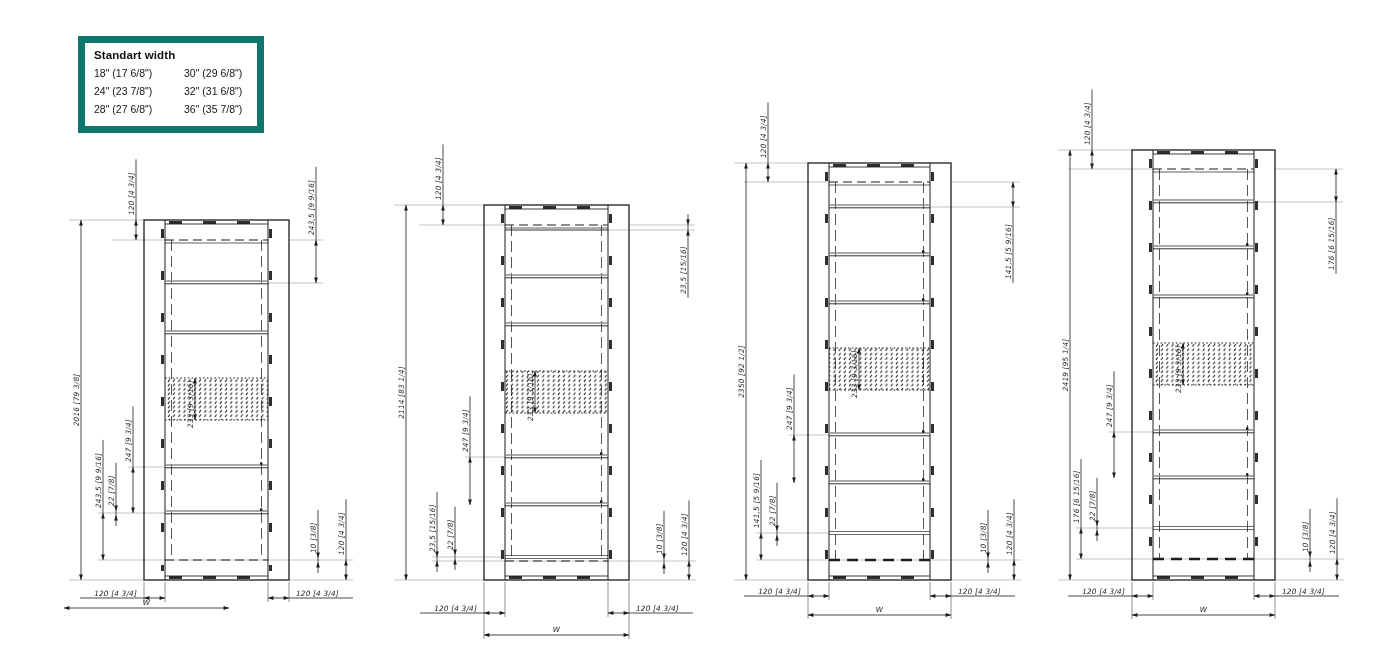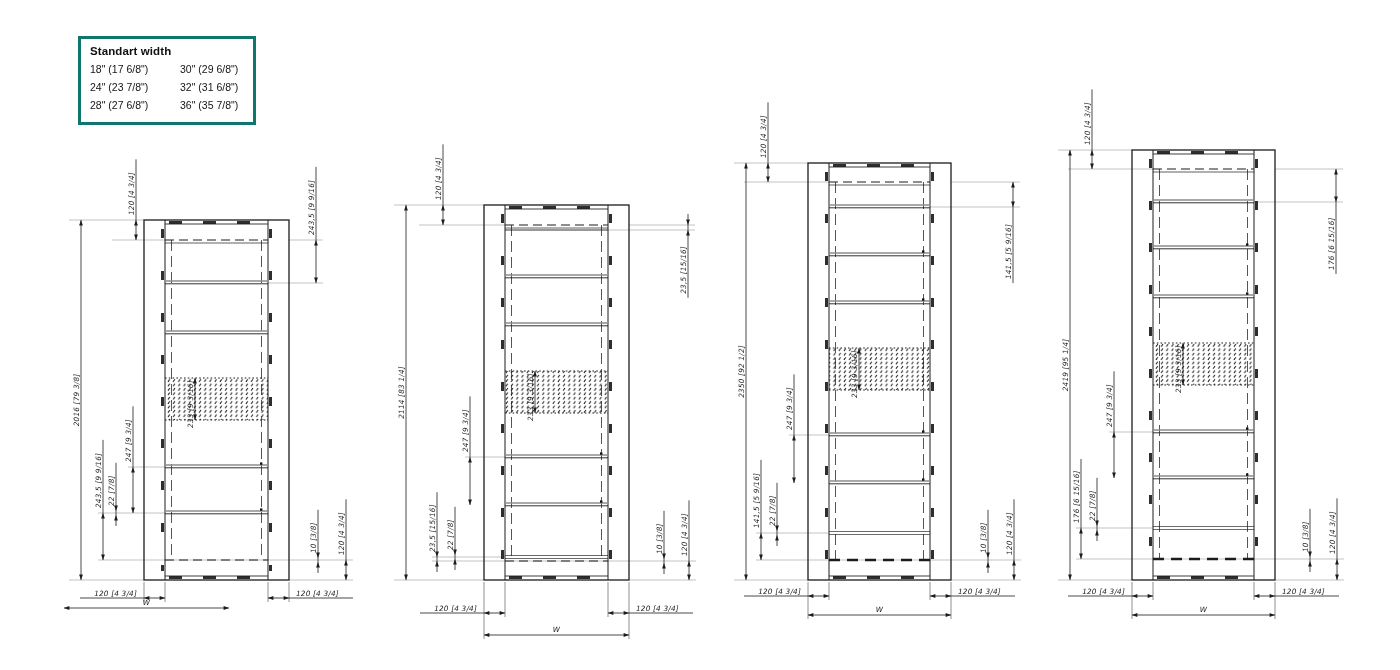--- a/index.html
+++ b/index.html
@@ -1,20 +1,20 @@
 <!DOCTYPE html>
 <html><head>
 <meta charset="utf-8">
 <style>
   html,body{margin:0;padding:0;background:#ffffff}
   body{width:1400px;height:670px;position:relative;overflow:hidden;
        font-family:"Liberation Sans",sans-serif}
   #sheet{position:absolute;inset:0;background:#fff}
   .legend{position:absolute;left:78px;top:36px;width:154px;
-          border:3px solid #0f766e;background:#fff;padding:6px 9px 8px 9px}
+          border:7px solid #0f766e;background:#fff;padding:6px 9px 8px 9px}
   .legend-title{font-weight:bold;font-size:11.5px;color:#101010;
                 letter-spacing:.1px;margin-bottom:3px}
   .legend-grid{display:grid;grid-template-columns:90px auto;
                font-size:10.5px;color:#141414;line-height:1.72}
   #canvas{position:absolute;left:6px;top:0;width:1400px;height:670px}
   svg text.dim{font-family:"DejaVu Sans",sans-serif;font-style:italic;
                font-size:7.3px;fill:#1d1d1d;letter-spacing:.2px}
 </style>
 </head>
 <body>

